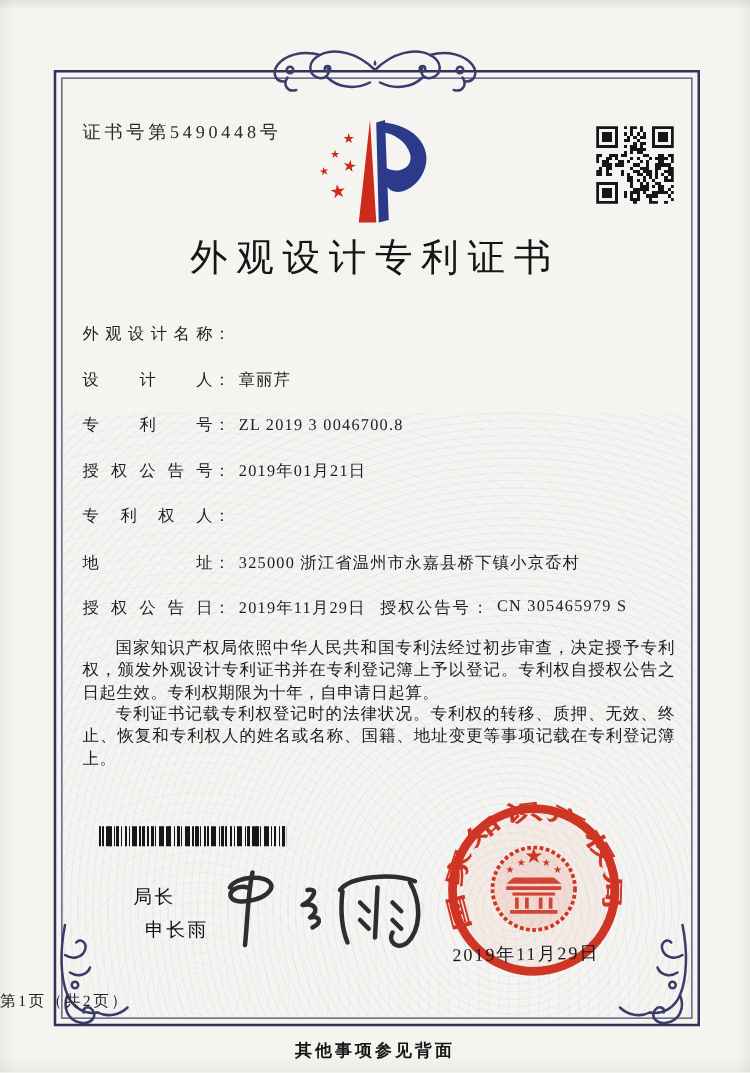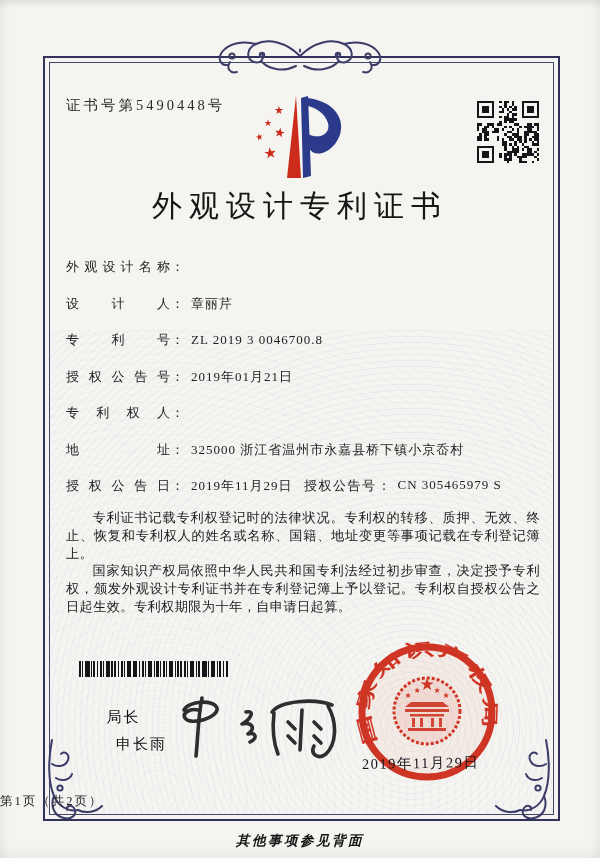--- a/index.html
+++ b/index.html
@@ -75,21 +75,21 @@
   .officer .o-name{letter-spacing:2px;margin-left:36px;}
   .signature{position:absolute;left:168px;top:686px;}
 
   .seal{position:absolute;left:356px;top:641px;}
   .seal-date{
     position:absolute;left:362px;top:754px;z-index:5;
     font-size:14.5px;letter-spacing:1.5px;color:#17171c;transform:rotate(-1deg);
   }
 
   .page-info{position:absolute;left:0;top:793px;width:100%;text-align:left;font-size:12.5px;letter-spacing:2px;color:#222;}
-  .back-note{position:absolute;left:0;top:832px;width:100%;text-align:center;font-size:13.5px;font-weight:700;letter-spacing:2.5px;color:#161616;font-style:italic;}
+  .back-note{position:absolute;left:0;top:832px;width:100%;text-align:center;font-size:13.5px;font-weight:700;letter-spacing:2.5px;color:#161616;}
 </style>
 </head>
 <body>
 
 <div class="page">
 
   <div class="frame-outer">
     <div class="frame-inner"></div>
   </div>
   <div class="guilloche"></div>
@@ -374,22 +374,22 @@
       </span>
       <span class="pair-right">
         <span class="flab2">授权公告号</span>
           <span class="fcolon">：</span>
         <span class="fval">CN 305465979 S</span>
       </span>
     </div>
   </div>
 
   <div class="body-text">
+    <p>国家知识产权局依照中华人民共和国专利法经过初步审查，决定授予专利权，颁发外观设计专利证书并在专利登记簿上予以登记。专利权自授权公告之日起生效。专利权期限为十年，自申请日起算。</p>
     <p>专利证书记载专利权登记时的法律状况。专利权的转移、质押、无效、终止、恢复和专利权人的姓名或名称、国籍、地址变更等事项记载在专利登记簿上。</p>
-    <p>国家知识产权局依照中华人民共和国专利法经过初步审查，决定授予专利权，颁发外观设计专利证书并在专利登记簿上予以登记。专利权自授权公告之日起生效。专利权期限为十年，自申请日起算。</p>
   </div>
 
   <div class="barcode"></div>
 
   <div class="officer">
     <div class="o-title">局长</div>
     <div class="o-name">申长雨</div>
   </div>
 
   <svg class="signature" width="185" height="78" viewBox="0 0 185 78">

